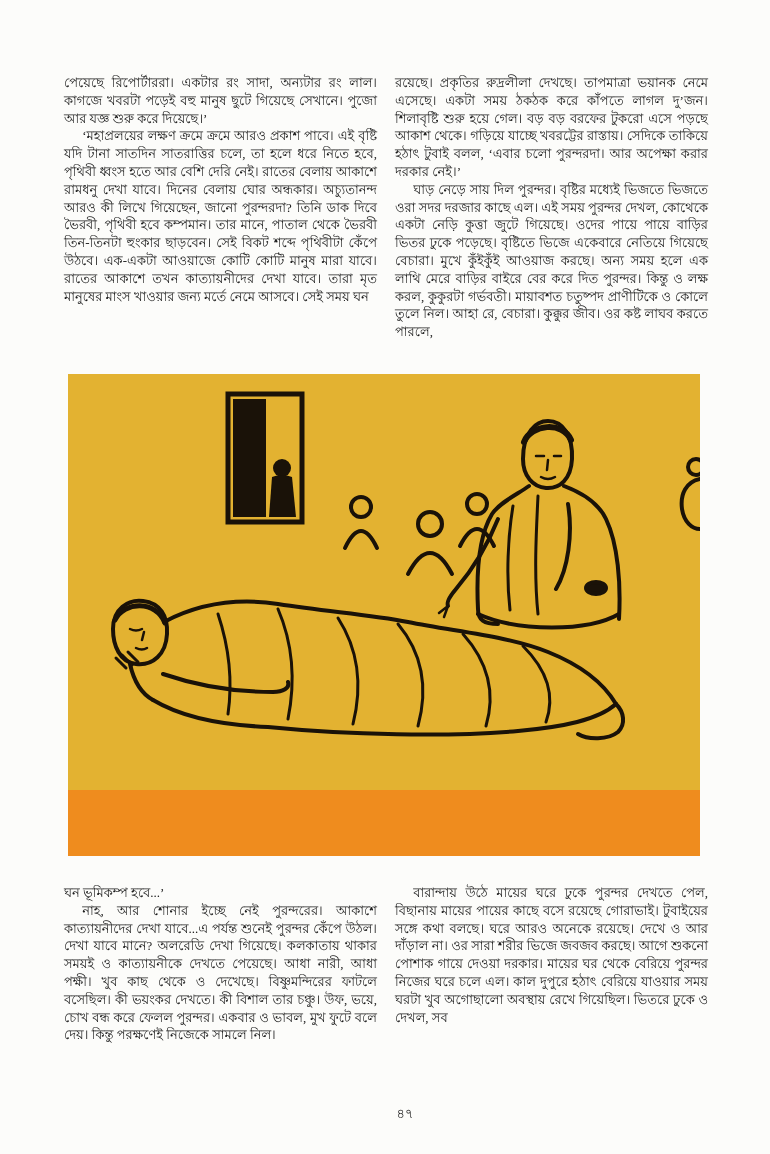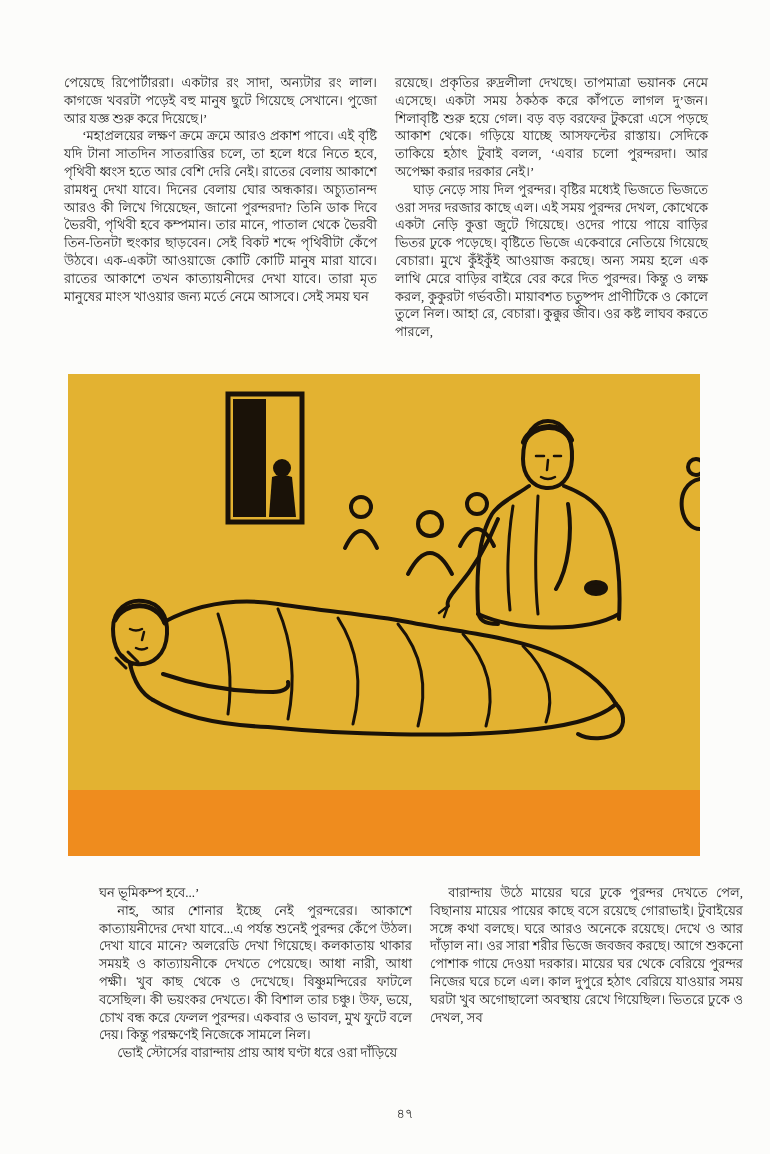--- a/index.html
+++ b/index.html
@@ -12,21 +12,21 @@
     color:#1b1b1b;
     overflow:hidden;
     padding-left:40px;
   }
   .text-block {
     position:absolute;
     left:64px; width:644px;
     display:flex; gap:18px;
   }
   .block-top { top:74px; }
-  .block-bottom { top:884px;margin-left:35px; }
+  .block-bottom { top:884px; }
   .col {
     flex:1 1 0;
     text-align:justify;
     font-size:13px;
     line-height:1.37;
   }
   .col p { margin:0; }
   .col p.indent { text-indent:1.4em; }
   .illustration {
     position:absolute;
@@ -45,21 +45,21 @@
 <body>
 
 <div class="page">
 
   <div class="text-block block-top">
     <div class="col">
         <p class="">পেয়েছে রিপোর্টাররা। একটার রং সাদা, অন্যটার রং লাল। কাগজে খবরটা পড়েই বহু মানুষ ছুটে গিয়েছে সেখানে। পুজো আর যজ্ঞ শুরু করে দিয়েছে।’</p>
         <p class="indent">‘মহাপ্রলয়ের লক্ষণ ক্রমে ক্রমে আরও প্রকাশ পাবে। এই বৃষ্টি যদি টানা সাতদিন সাতরাত্তির চলে, তা হলে ধরে নিতে হবে, পৃথিবী ধ্বংস হতে আর বেশি দেরি নেই। রাতের বেলায় আকাশে রামধনু দেখা যাবে। দিনের বেলায় ঘোর অন্ধকার। অচ্যুতানন্দ আরও কী লিখে গিয়েছেন, জানো পুরন্দরদা? তিনি ডাক দিবে ভৈরবী, পৃথিবী হবে কম্পমান। তার মানে, পাতাল থেকে ভৈরবী তিন-তিনটা হুংকার ছাড়বেন। সেই বিকট শব্দে পৃথিবীটা কেঁপে উঠবে। এক-একটা আওয়াজে কোটি কোটি মানুষ মারা যাবে। রাতের আকাশে তখন কাত্যায়নীদের দেখা যাবে। তারা মৃত মানুষের মাংস খাওয়ার জন্য মর্তে নেমে আসবে। সেই সময় ঘন</p>
       </div>
     <div class="col">
-        <p class="">রয়েছে। প্রকৃতির রুদ্রলীলা দেখছে। তাপমাত্রা ভয়ানক নেমে এসেছে। একটা সময় ঠকঠক করে কাঁপতে লাগল দু’জন। শিলাবৃষ্টি শুরু হয়ে গেল। বড় বড় বরফের টুকরো এসে পড়ছে আকাশ থেকে। গড়িয়ে যাচ্ছে আসফল্টের রাস্তায়। সেদিকে তাকিয়ে হঠাৎ টুবাই বলল, ‘এবার চলো পুরন্দরদা। আর অপেক্ষা করার দরকার নেই।’</p>
+        <p class="">রয়েছে। প্রকৃতির রুদ্রলীলা দেখছে। তাপমাত্রা ভয়ানক নেমে এসেছে। একটা সময় ঠকঠক করে কাঁপতে লাগল দু’জন। শিলাবৃষ্টি শুরু হয়ে গেল। বড় বড় বরফের টুকরো এসে পড়ছে আকাশ থেকে। গড়িয়ে যাচ্ছে খবরট্টের রাস্তায়। সেদিকে তাকিয়ে হঠাৎ টুবাই বলল, ‘এবার চলো পুরন্দরদা। আর অপেক্ষা করার দরকার নেই।’</p>
         <p class="indent">ঘাড় নেড়ে সায় দিল পুরন্দর। বৃষ্টির মধ্যেই ভিজতে ভিজতে ওরা সদর দরজার কাছে এল। এই সময় পুরন্দর দেখল, কোথেকে একটা নেড়ি কুত্তা জুটে গিয়েছে। ওদের পায়ে পায়ে বাড়ির ভিতর ঢুকে পড়েছে। বৃষ্টিতে ভিজে একেবারে নেতিয়ে গিয়েছে বেচারা। মুখে কুঁইকুঁই আওয়াজ করছে। অন্য সময় হলে এক লাথি মেরে বাড়ির বাইরে বের করে দিত পুরন্দর। কিন্তু ও লক্ষ করল, কুকুরটা গর্ভবতী। মায়াবশত চতুষ্পদ প্রাণীটিকে ও কোলে তুলে নিল। আহা রে, বেচারা। কুক্কুর জীব। ওর কষ্ট লাঘব করতে পারলে,</p>
       </div>
   </div>
 
   <div class="illustration">
     <svg viewBox="0 0 632 482" preserveAspectRatio="none">
       <rect x="0" y="0" width="632" height="482" fill="#E3B231"></rect>
       <rect x="0" y="416" width="632" height="66" fill="#EF8C1E"></rect>
 
       <g fill="#1a1208">
@@ -124,21 +124,20 @@
         </g>
 
       </g>
     </svg>
   </div>
 
   <div class="text-block block-bottom">
     <div class="col">
         <p class="">ঘন ভূমিকম্প হবে...’</p>
         <p class="indent">নাহ, আর শোনার ইচ্ছে নেই পুরন্দরের। আকাশে কাত্যায়নীদের দেখা যাবে...এ পর্যন্ত শুনেই পুরন্দর কেঁপে উঠল। দেখা যাবে মানে? অলরেডি দেখা গিয়েছে। কলকাতায় থাকার সময়ই ও কাত্যায়নীকে দেখতে পেয়েছে। আধা নারী, আধা পক্ষী। খুব কাছ থেকে ও দেখেছে। বিষ্ণুমন্দিরের ফাটলে বসেছিল। কী ভয়ংকর দেখতে। কী বিশাল তার চঞ্চু। উফ, ভয়ে, চোখ বন্ধ করে ফেলল পুরন্দর। একবার ও ভাবল, মুখ ফুটে বলে দেয়। কিন্তু পরক্ষণেই নিজেকে সামলে নিল।</p>
-        <p class="indent">ভোই স্টোর্সের বারান্দায় প্রায় আধ ঘণ্টা ধরে ওরা দাঁড়িয়ে</p>
       </div>
     <div class="col">
         <p class="indent">বারান্দায় উঠে মায়ের ঘরে ঢুকে পুরন্দর দেখতে পেল, বিছানায় মায়ের পায়ের কাছে বসে রয়েছে গোরাভাই। টুবাইয়ের সঙ্গে কথা বলছে। ঘরে আরও অনেকে রয়েছে। দেখে ও আর দাঁড়াল না। ওর সারা শরীর ভিজে জবজব করছে। আগে শুকনো পোশাক গায়ে দেওয়া দরকার। মায়ের ঘর থেকে বেরিয়ে পুরন্দর নিজের ঘরে চলে এল। কাল দুপুরে হঠাৎ বেরিয়ে যাওয়ার সময় ঘরটা খুব অগোছালো অবস্থায় রেখে গিয়েছিল। ভিতরে ঢুকে ও দেখল, সব</p>
       </div>
   </div>
 
   <div class="page-number">৪৭</div>
 
 </div>
 

